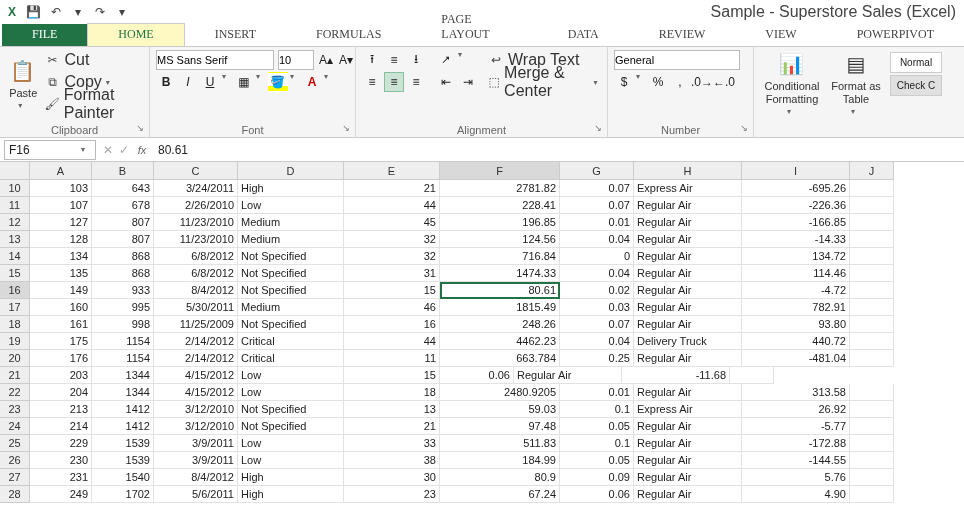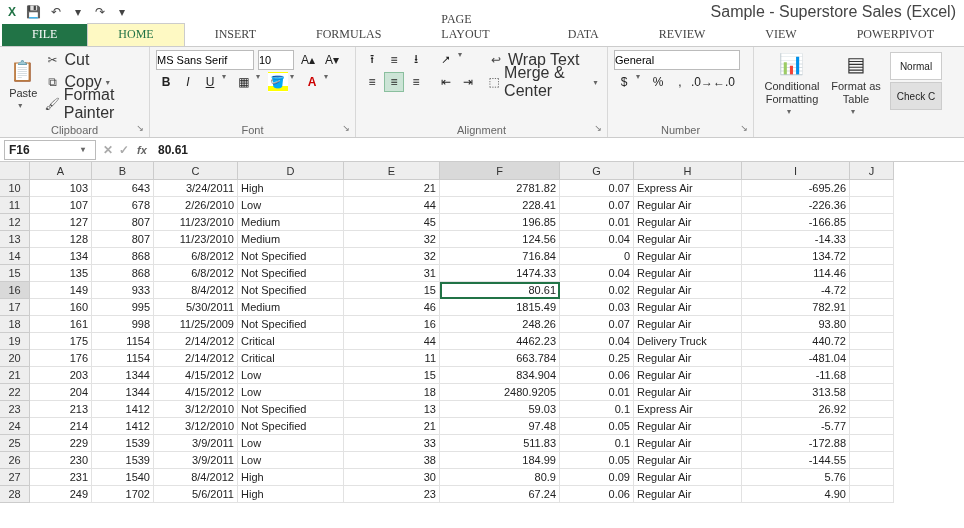--- a/index.html
+++ b/index.html
@@ -24,32 +24,32 @@
 .group-label { text-align:center; font-size:11px; color:#666; padding:2px 0 1px; }
 .group-dlg { position:absolute; right:3px; bottom:3px; width:12px; height:12px; font-size:9px; color:#777; display:flex; align-items:center; justify-content:center; border:1px solid transparent; }
 .big-btn { display:flex; flex-direction:column; align-items:center; justify-content:center; width:44px; height:66px; gap:2px; font-size:11px; color:#333; }
 .big-btn .ic { width:28px; height:28px; display:flex; align-items:center; justify-content:center; font-size:20px; }
 .stack { display:flex; flex-direction:column; gap:2px; }
 .row { display:flex; align-items:center; gap:4px; height:20px; }
 .row .lbl { font-size:16px; color:#333; }
 .mini-ic { width:16px; height:16px; display:inline-flex; align-items:center; justify-content:center; font-size:12px; color:#444; }
 .dd { width:10px; font-size:8px; color:#666; }
 select, input.combo { font-size:11px; border:1px solid #bbb; height:20px; background:#fff; }
-.font-name { width:98px; }
+.font-name { width:118px; }
 .font-size { width:36px; }
 .toggle-row { display:flex; gap:2px; }
 .toggle { width:20px; height:20px; display:inline-flex; align-items:center; justify-content:center; border:1px solid transparent; font-size:12px; }
 .toggle.sel { background:#cce4d6; border:1px solid #8abf9e; }
 .styles-pane { display:flex; flex-direction:column; gap:2px; padding:2px; }
-.style-chip { width:52px; height:28px; border:1px solid #ccc; font-size:10px; display:flex; align-items:center; justify-content:center; }
+.style-chip { width:52px; height:21px; border:1px solid #ccc; font-size:10px; display:flex; align-items:center; justify-content:center; }
 .style-chip.normal { background:#fff; }
 .style-chip.check { background:#e0e0e0; }
 
 
-.fbar { height:24px; border-bottom:1px solid #ccc; display:flex; align-items:center; background:#fff;font-weight:bold; }
+.fbar { height:24px; border-bottom:1px solid #ccc; display:flex; align-items:center; background:#fff; }
 .namebox { width:92px; height:20px; border:1px solid #bbb; margin:0 4px; padding:0 4px; font-size:12px; display:flex; align-items:center; justify-content:space-between; }
 .fx-btn { width:20px; text-align:center; color:#666; font-style:italic; }
 .fbar-val { flex:1; padding:0 6px; font-size:12px; }
 
 
 .grid { display:flex; height:calc(528px - 24px - 22px - 92px - 24px); overflow:hidden; }
 .rowhdrs { display:flex; flex-direction:column; }
 .corner { width:30px; height:18px; border:1px solid #ccc; border-left:none; border-top:none; background:#eee; }
 .rowhdr { width:30px; height:17px; border-right:1px solid #ccc; border-bottom:1px solid #ccc; background:#eee; font-size:11px; display:flex; align-items:center; justify-content:center; color:#333; }
 .rowhdr.sel { background:#d9d9d9; }
@@ -414,21 +414,20 @@
           <div class="cell wH l">Regular Air</div>
           <div class="cell wI r">-481.04</div>
           <div class="cell wJ l"></div>
         </div>
         <div class="data-row">
           <div class="cell wA r">203</div>
           <div class="cell wB r">1344</div>
           <div class="cell wC r">4/15/2012</div>
           <div class="cell wD l">Low</div>
           <div class="cell wE r">15</div>
-          <div class="cell wF r">834.904</div>
           <div class="cell wG r">0.06</div>
           <div class="cell wH l">Regular Air</div>
           <div class="cell wI r">-11.68</div>
           <div class="cell wJ l"></div>
         </div>
         <div class="data-row">
           <div class="cell wA r">204</div>
           <div class="cell wB r">1344</div>
           <div class="cell wC r">4/15/2012</div>
           <div class="cell wD l">Low</div>

